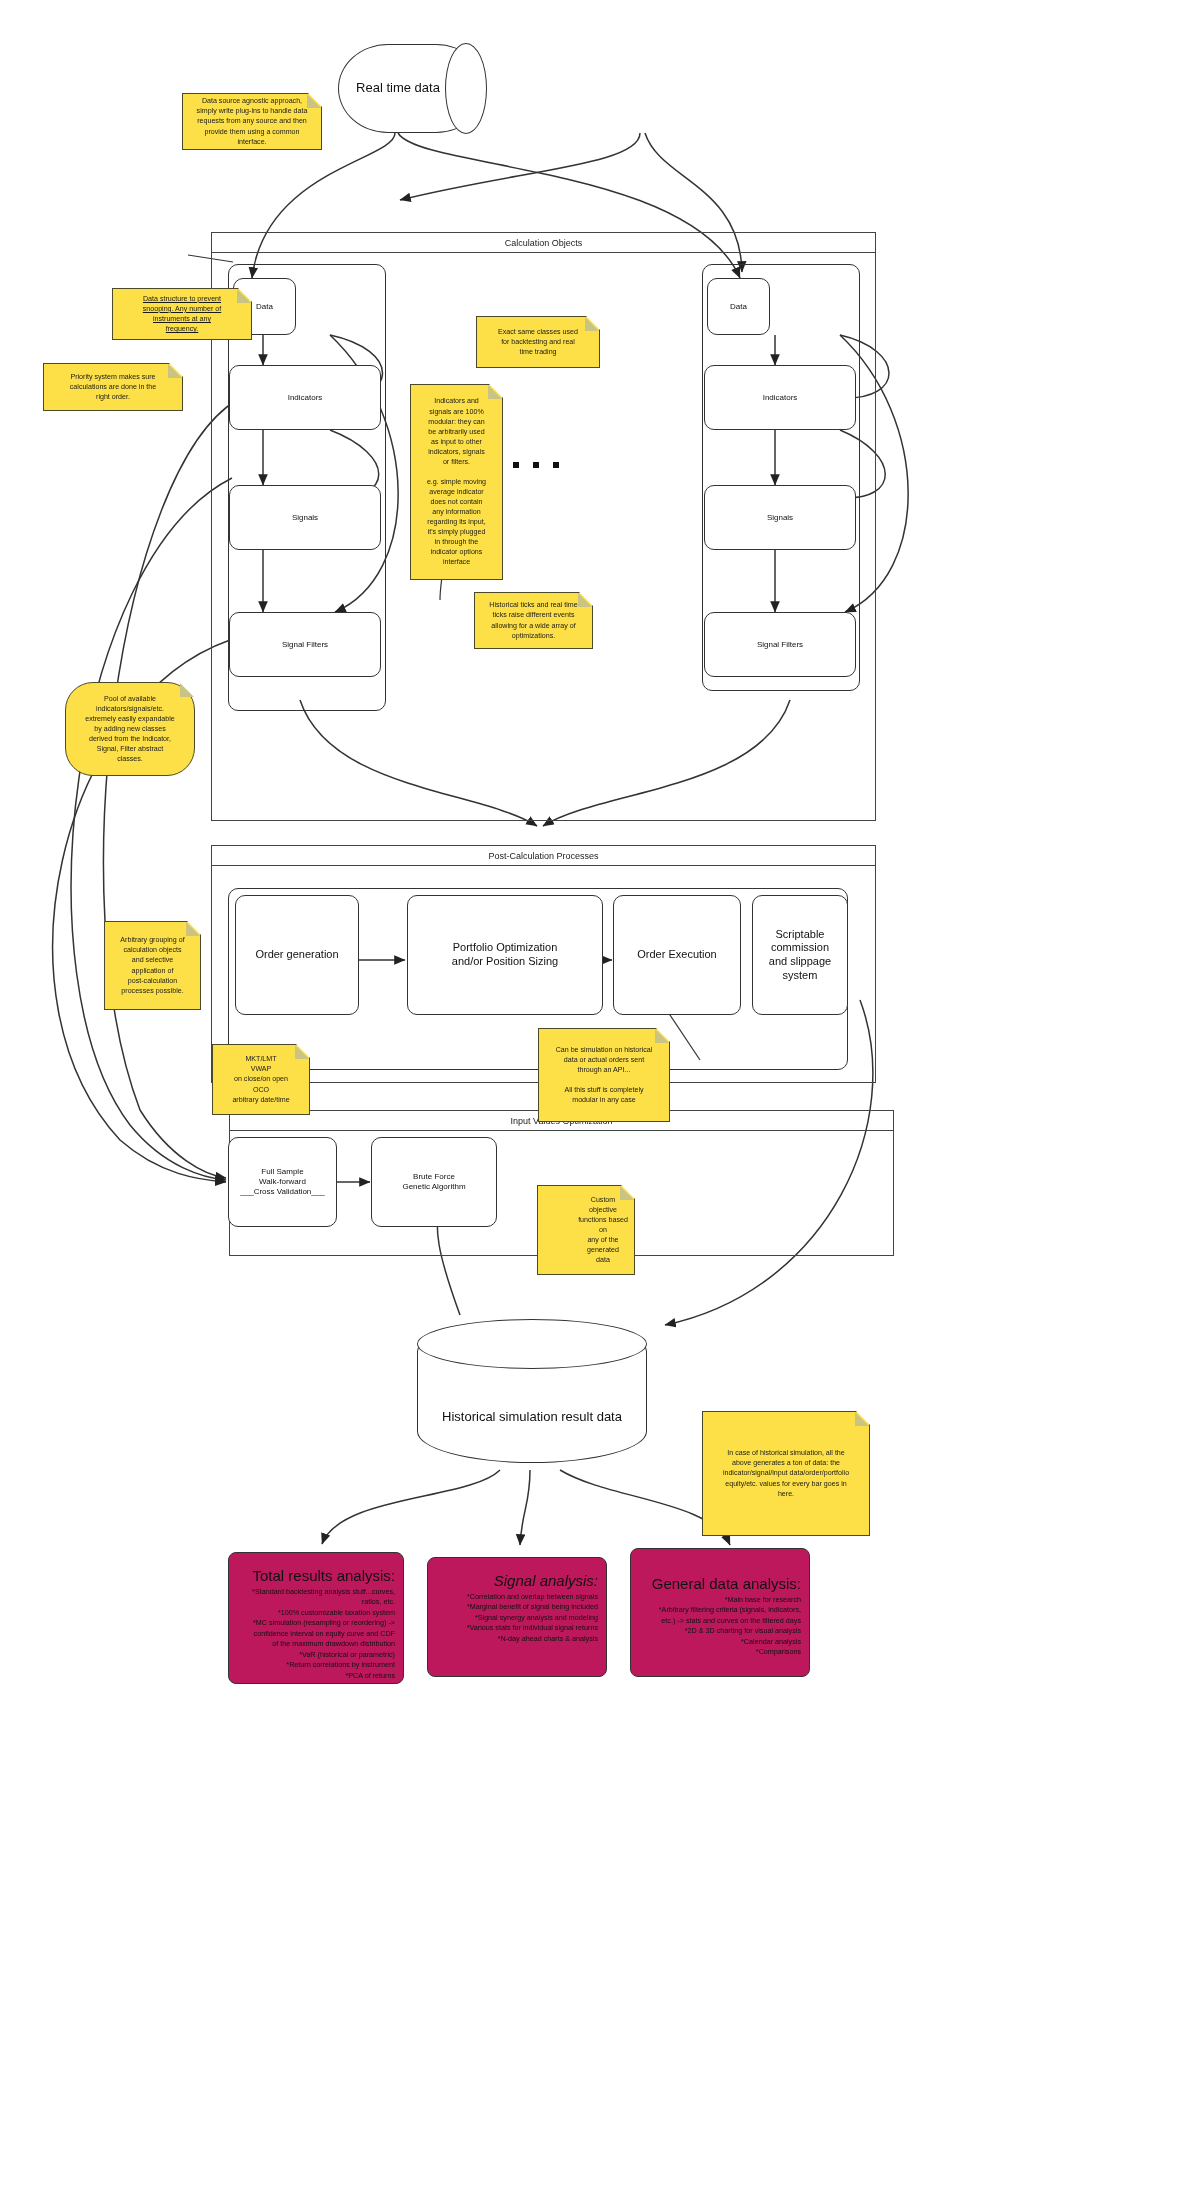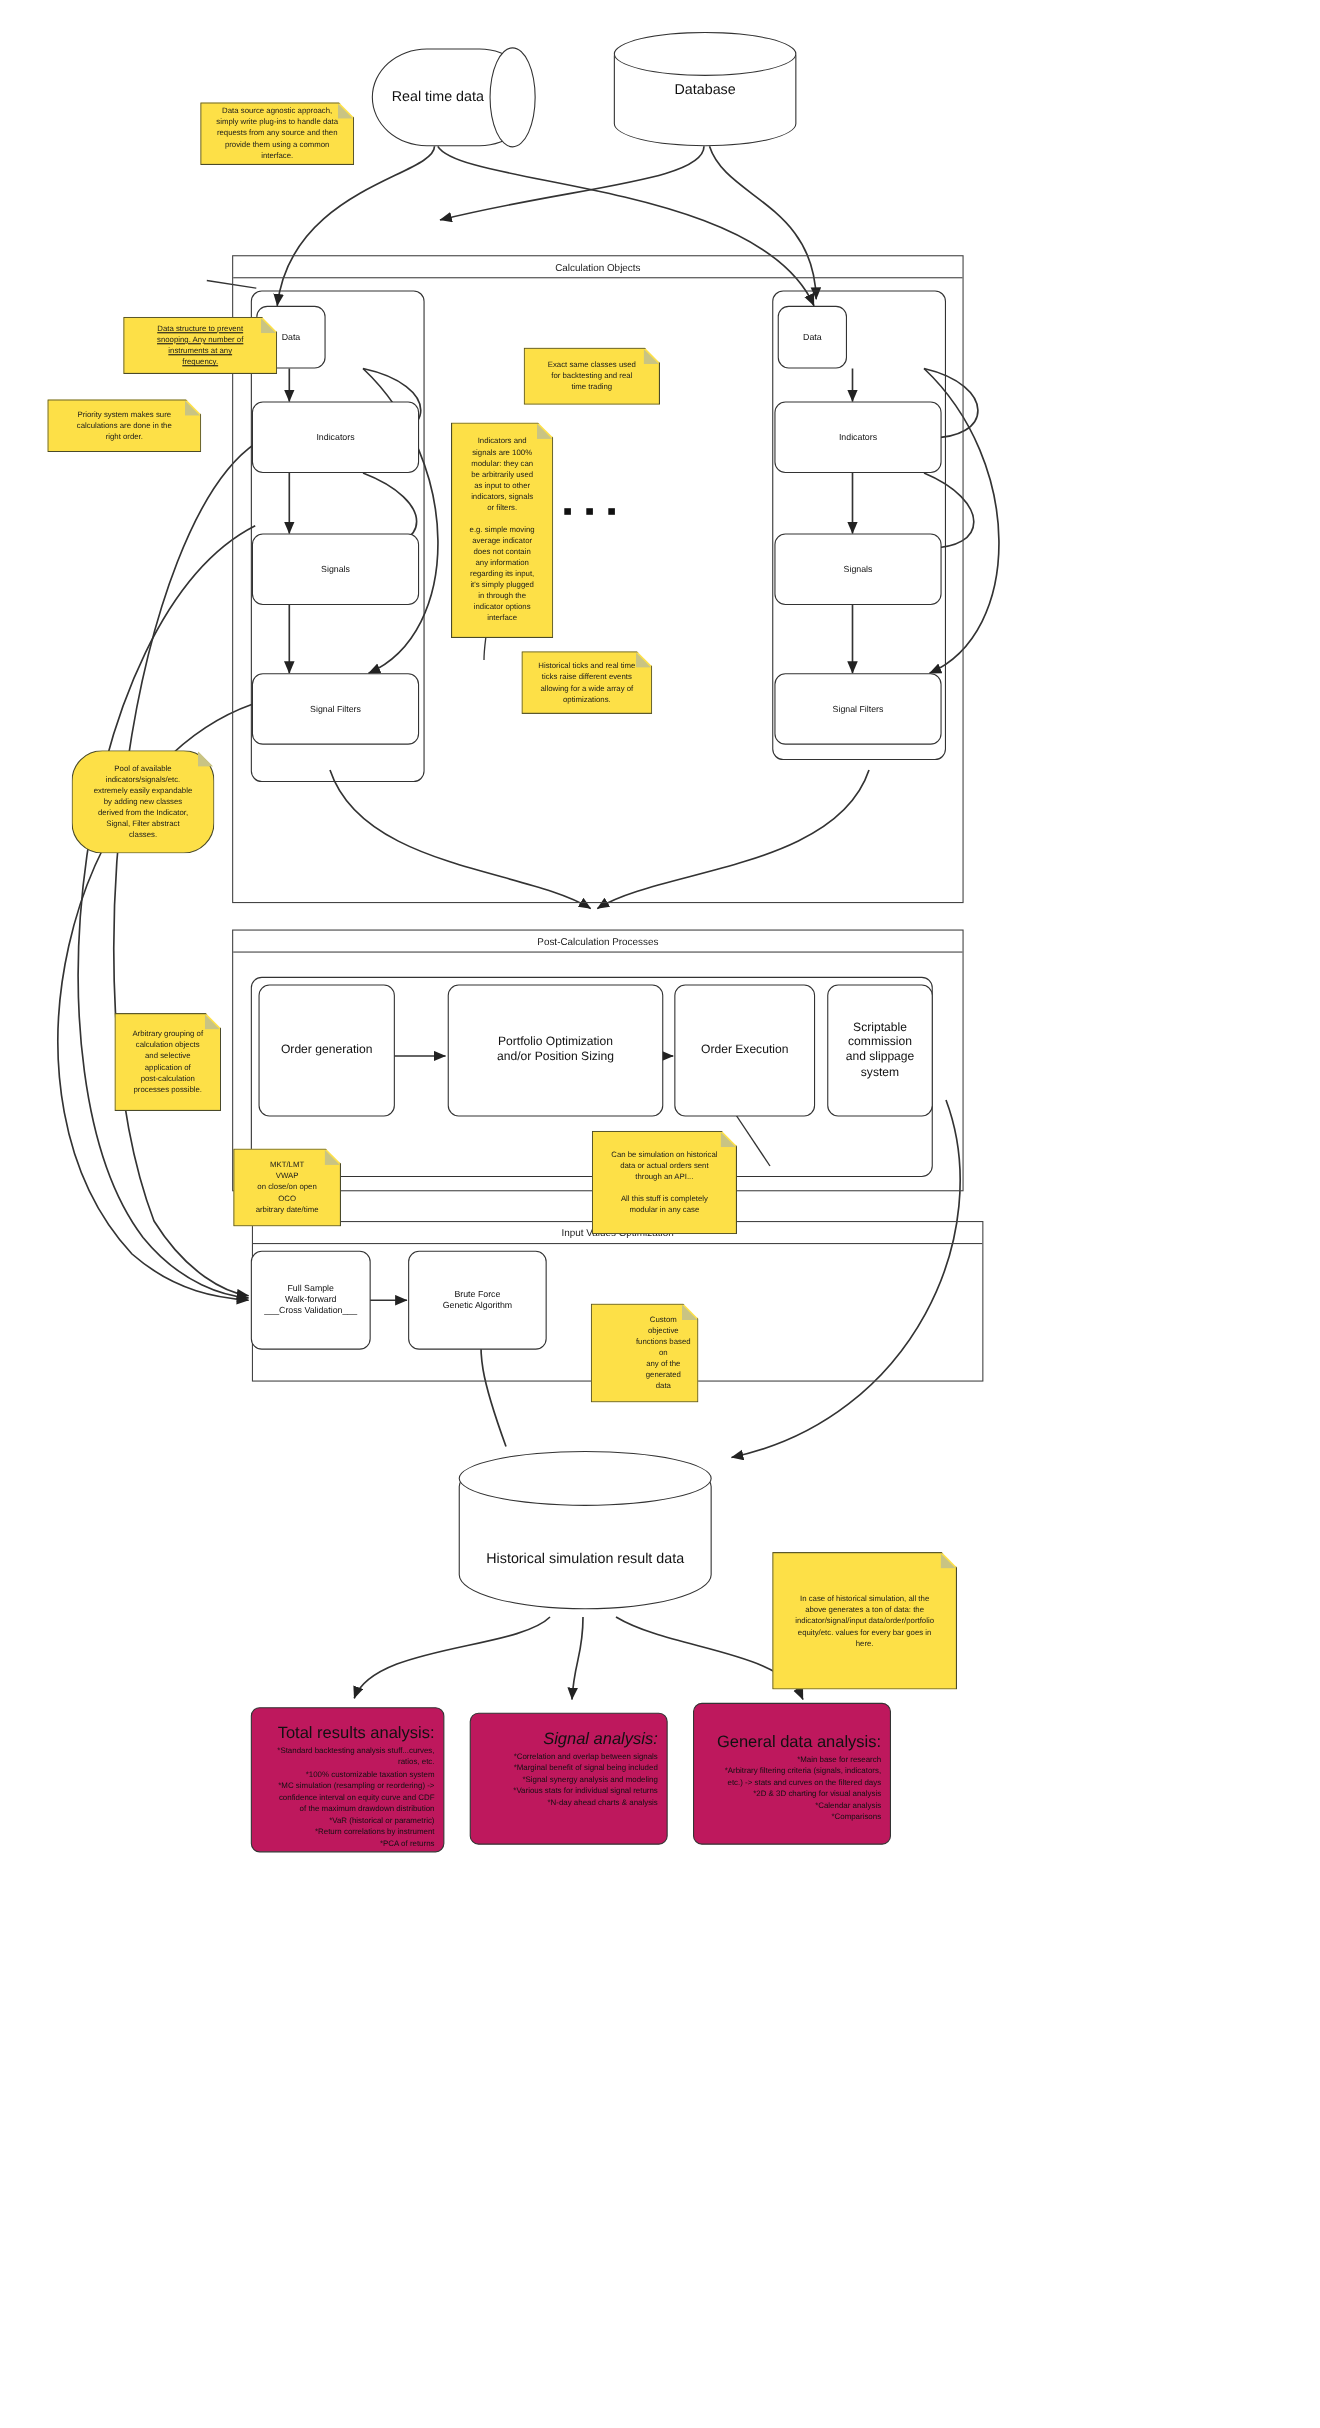--- a/index.html
+++ b/index.html
@@ -121,25 +121,20 @@
     </g>
   </svg>
 
   <div class="hcyl" style="left:338px;top:44px;width:148px;height:89px;">
     <div class="hbody"></div>
     <div class="hcap"></div>
     <div class="htext t13">Real time
 data</div>
   </div>
 
-  <div class="cyl" style="left:558px;top:30px;width:166px;height:103px;--rx:20px;">
-    <div class="body" style="border-radius:50%/20%;"></div>
-    <div class="cap" style="top:-1px;height:40px;"></div>
-    <div class="ctext t13">Database</div>
-  </div>
 
   <div class="frame" style="left:211px;top:232px;width:665px;height:589px;">
     <div class="frame-title">Calculation Objects</div>
   </div>
 
   <div class="grp" style="left:228px;top:264px;width:158px;height:447px;"></div>
   <div class="node rounded" style="left:233px;top:278px;width:63px;height:57px;">
     <span class="lbl t8">Data</span>
   </div>
   <div class="node rounded" style="left:229px;top:365px;width:152px;height:65px;">

